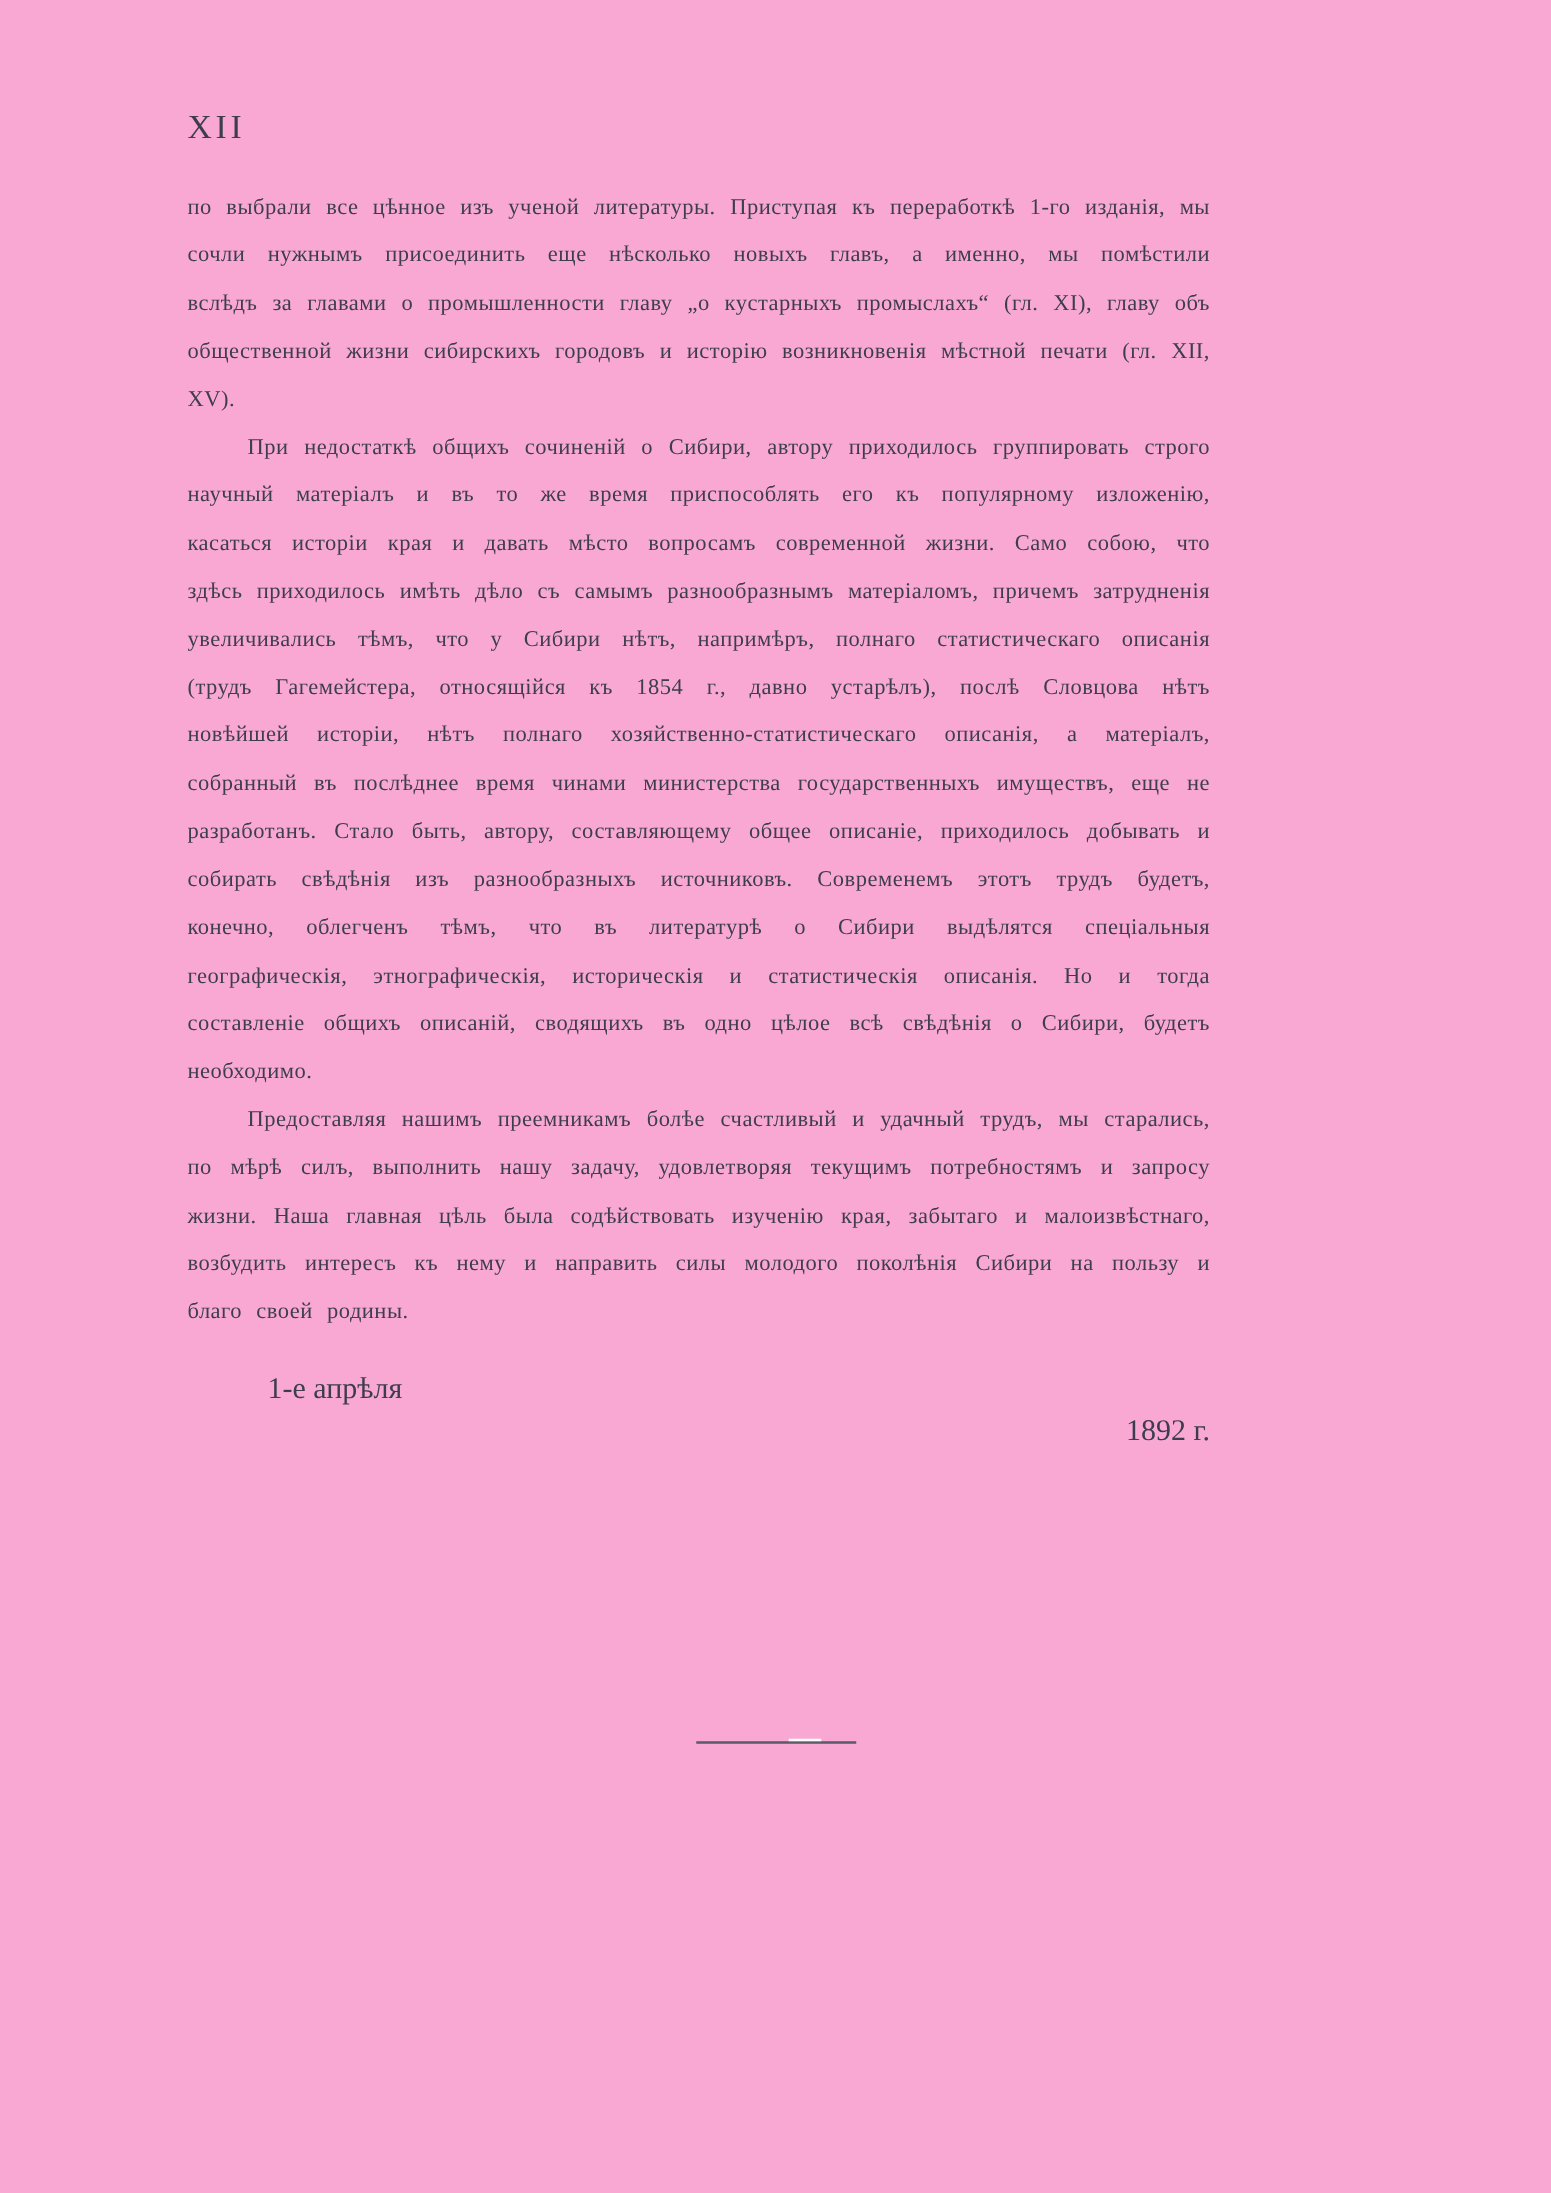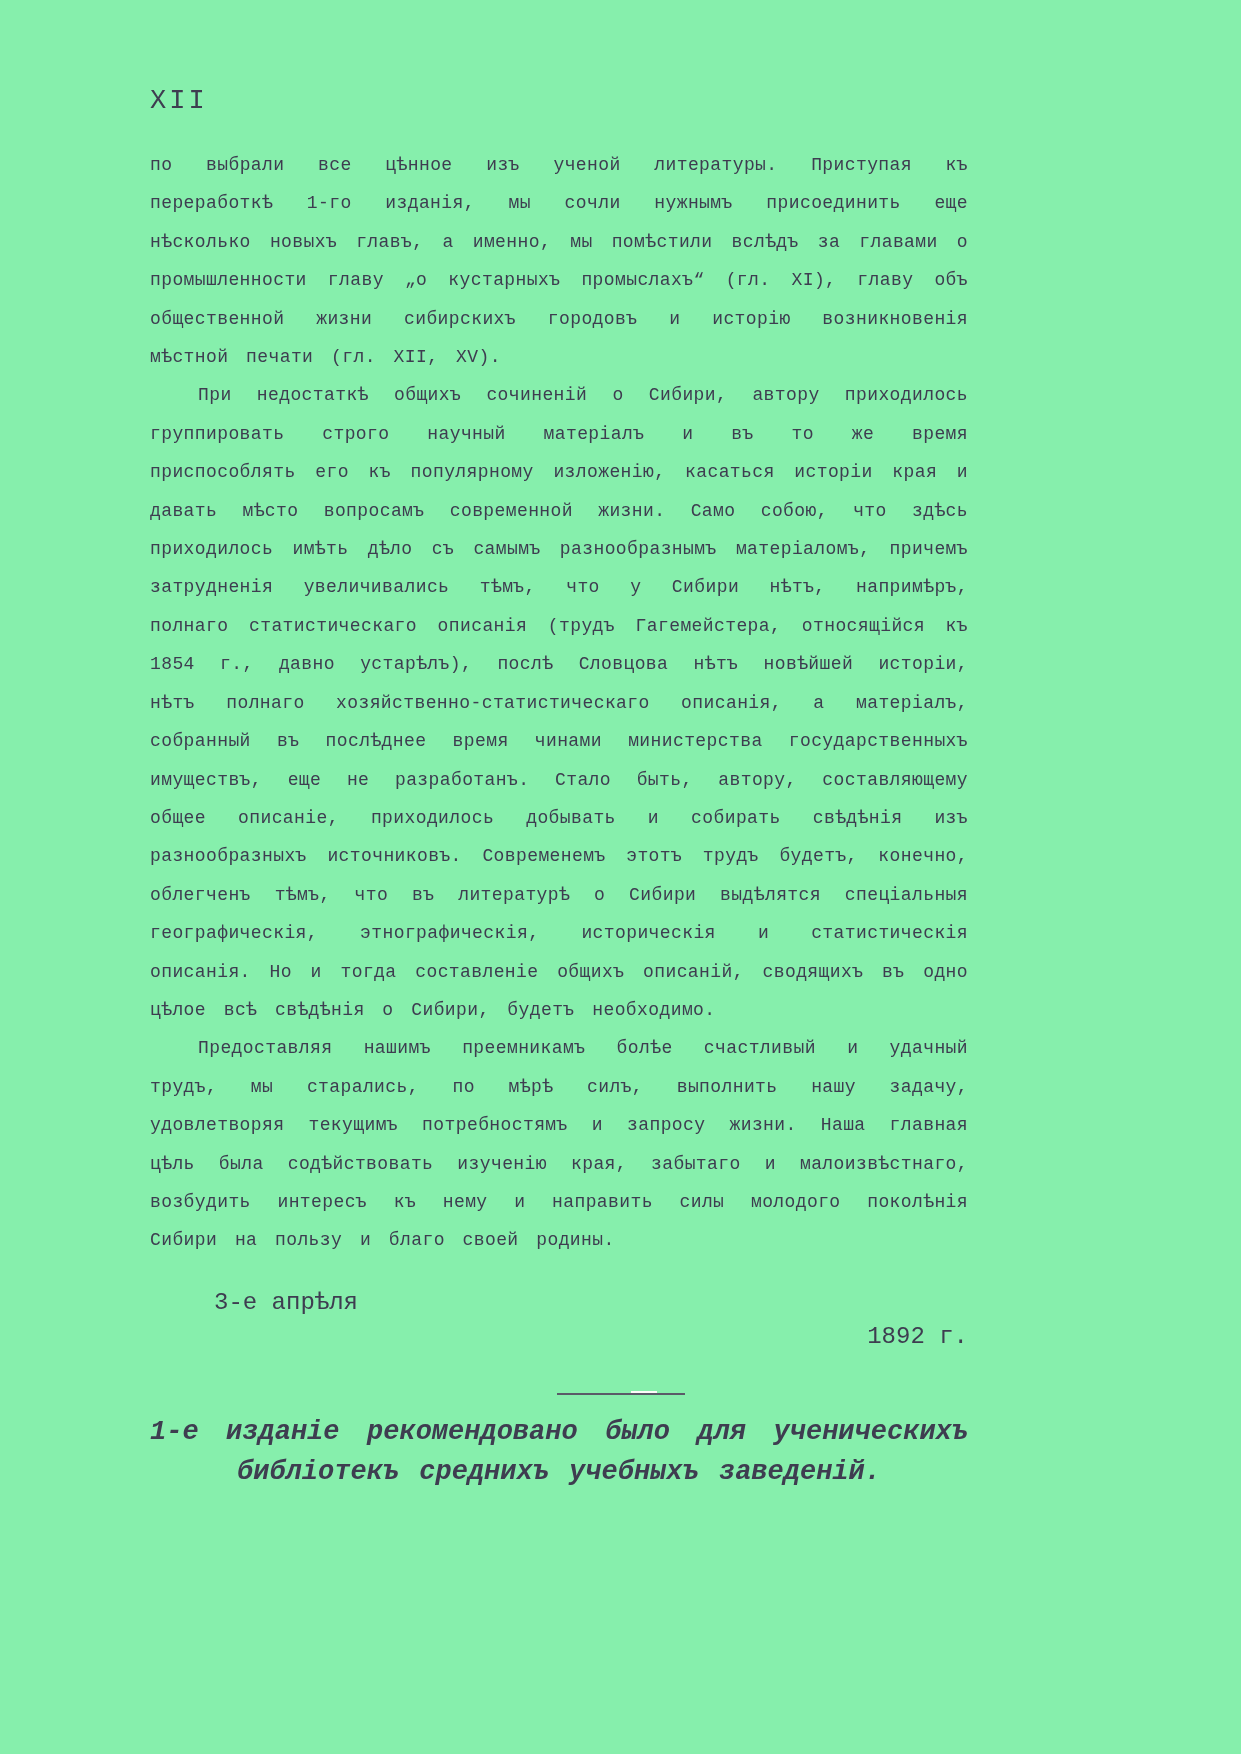--- a/index.html
+++ b/index.html
@@ -6,24 +6,23 @@
     margin: 0;
     padding: 0;
     background: #f4f4f1;
     font-family: "Liberation Serif", "DejaVu Serif", serif;
   }
   .sheet {
     position: relative;
     width: 1241px;
     height: 1754px;
     margin: 0 auto;
-    background: #86efac;
+    background: #f9a8d4;
     color: #3e3d50;
     overflow: hidden;
-    font-family: Liberation Mono, monospace;
   }
   .page-number {
     position: absolute;
     top: 86px;
     left: 150px;
     font-size: 27px;
     letter-spacing: 3px;
     color: #3e3d50;
   }
   .text-block {
@@ -98,24 +97,23 @@
 <div class="sheet">
 
   <div class="page-number">XII</div>
 
   <div class="text-block">
     <p class="para continuation">по выбрали все цѣнное изъ ученой литературы. Приступая къ переработкѣ 1-го изданія, мы сочли нужнымъ присоединить еще нѣсколько новыхъ главъ, а именно, мы помѣстили вслѣдъ за главами о промышленности главу „о кустарныхъ промыслахъ“ (гл. XI), главу объ общественной жизни сибирскихъ городовъ и исторію возникновенія мѣстной печати (гл. XII, XV).</p>
     <p class="para">При недостаткѣ общихъ сочиненій о Сибири, автору приходилось группировать строго научный матеріалъ и въ то же время приспособлять его къ популярному изложенію, касаться исторіи края и давать мѣсто вопросамъ современной жизни. Само собою, что здѣсь приходилось имѣть дѣло съ самымъ разнообразнымъ матеріаломъ, причемъ затрудненія увеличивались тѣмъ, что у Сибири нѣтъ, напримѣръ, полнаго статистическаго описанія (трудъ Гагемейстера, относящійся къ 1854 г., давно устарѣлъ), послѣ Словцова нѣтъ новѣйшей исторіи, нѣтъ полнаго хозяйственно-статистическаго описанія, а матеріалъ, собранный въ послѣднее время чинами министерства государственныхъ имуществъ, еще не разработанъ. Стало быть, автору, составляющему общее описаніе, приходилось добывать и собирать свѣдѣнія изъ разнообразныхъ источниковъ. Современемъ этотъ трудъ будетъ, конечно, облегченъ тѣмъ, что въ литературѣ о Сибири выдѣлятся спеціальныя географическія, этнографическія, историческія и статистическія описанія. Но и тогда составленіе общихъ описаній, сводящихъ въ одно цѣлое всѣ свѣдѣнія о Сибири, будетъ необходимо.</p>
     <p class="para">Предоставляя нашимъ преемникамъ болѣе счастливый и удачный трудъ, мы старались, по мѣрѣ силъ, выполнить нашу задачу, удовлетворяя текущимъ потребностямъ и запросу жизни. Наша главная цѣль была содѣйствовать изученію края, забытаго и малоизвѣстнаго, возбудить интересъ къ нему и направить силы молодого поколѣнія Сибири на пользу и благо своей родины.</p>
 
     <div class="date-block">
-      <div>3-е апрѣля</div>
+      <div>1-е апрѣля</div>
       <div class="date-year">1892 г.</div>
     </div>
   </div>
 
   <div class="rule-wrap">
     <span class="rule"></span>
   </div>
 
-  <p class="footnote">1-е изданіе рекомендовано было для ученическихъ библіотекъ среднихъ учебныхъ заведеній.</p>
 
 </div>
 
 </body></html>

